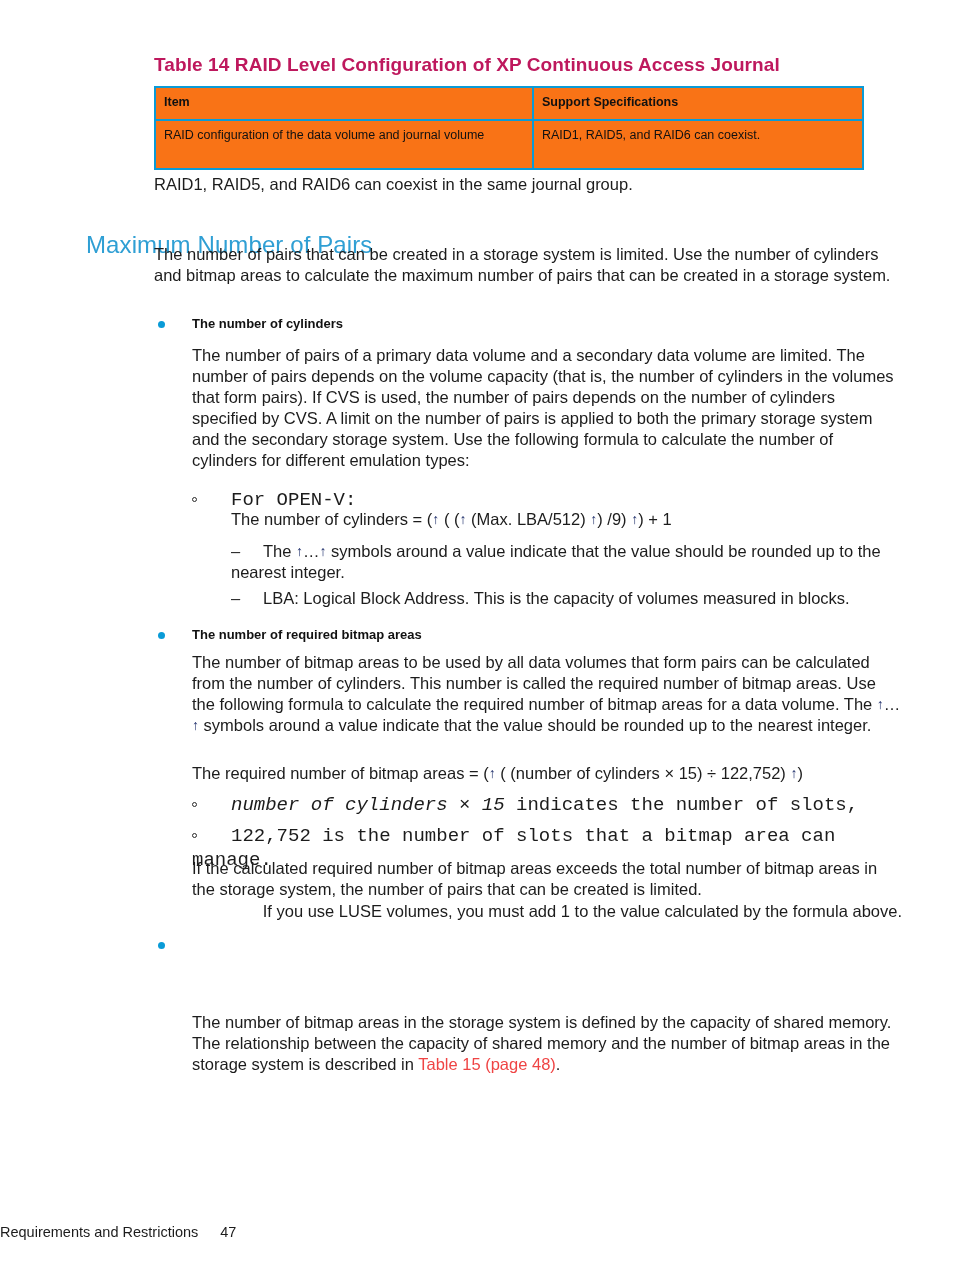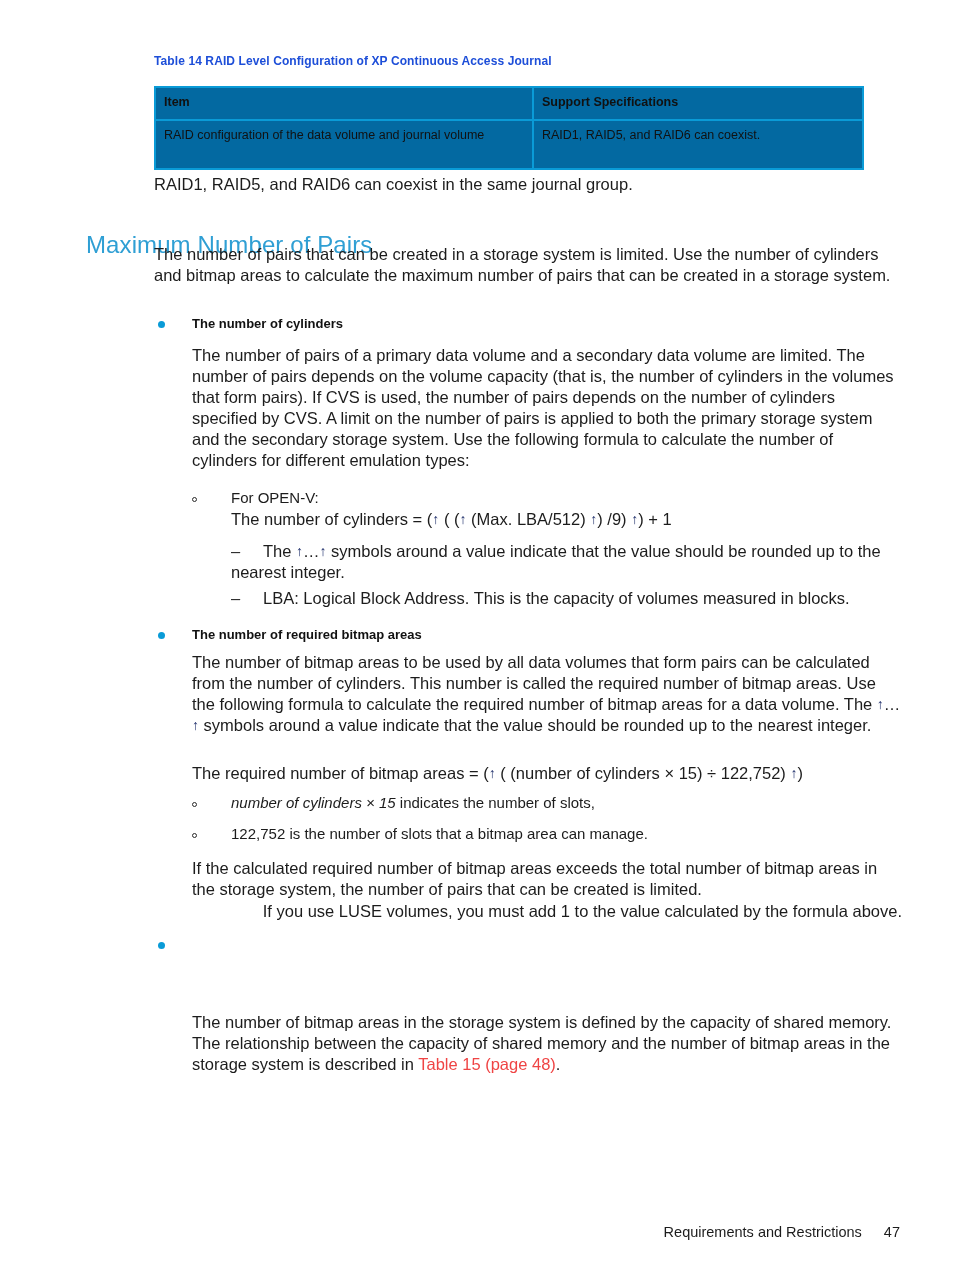--- a/index.html
+++ b/index.html
@@ -20,35 +20,35 @@
     position: absolute;
     inset: 0;
     background: #ffffff;
   }
 
   
   .table-title {
     position: absolute;
     left: 154px;
     top: 54px;
-    font-size: 12px;
+    font-size: 19px;
     font-weight: bold;
-    color: #1d4ed8;
+    color: #be185d;
     letter-spacing: 0.1px;
     white-space: nowrap;
   }
 
   .data-table {
     position: absolute;
     left: 154px;
     top: 86px;
     width: 672px;
     border-collapse: collapse;
     table-layout: fixed;
-    background: #0369a1;
+    background: #f97316;
   }
   .data-table td, .data-table th {
     border: 2px solid #0a9bd7;
     padding: 6px 8px 7px 8px;
     text-align: left;
     vertical-align: top;
     font-size: 12.5px;
     line-height: 1.28;
     color: #111111;
   }
@@ -138,23 +138,24 @@
     top: 9px;
     width: 5px;
     height: 5px;
     border-radius: 50%;
     border: 1.3px solid #2a2a2a;
     background: transparent;
     box-sizing: border-box;
   }
   .bullet2 > .b2-text {
     margin-left: 39px;
-    font-size: 15px;
-    line-height: 1.27;
-    color: #1c1c1c;
+    font-size: 19px;
+    line-height: 1.27;
+    color: #1c1c1c;
+    font-family: Liberation Mono, monospace;
   }
 
   
   .bullet3 {
     position: absolute;
     left: 231px;
     width: 660px;
   }
   .bullet3 > .marker3 {
     position: absolute;
@@ -190,21 +191,20 @@
   .xref {
     color: #ef4444;
   }
 
   
   .footer {
     position: absolute;
     left: 0;
     right: 0;
     top: 1224px;
-    text-align: right;
     padding-right: 54px;
     font-size: 14.5px;
     color: #1c1c1c;
   }
   .footer .fnum {
     display: inline-block;
     margin-left: 22px;
   }
 </style>
 </head>

